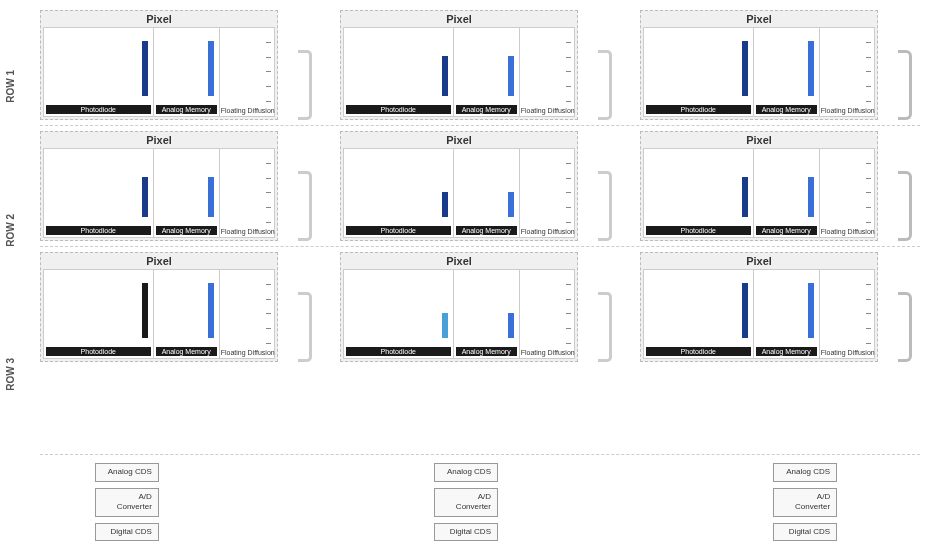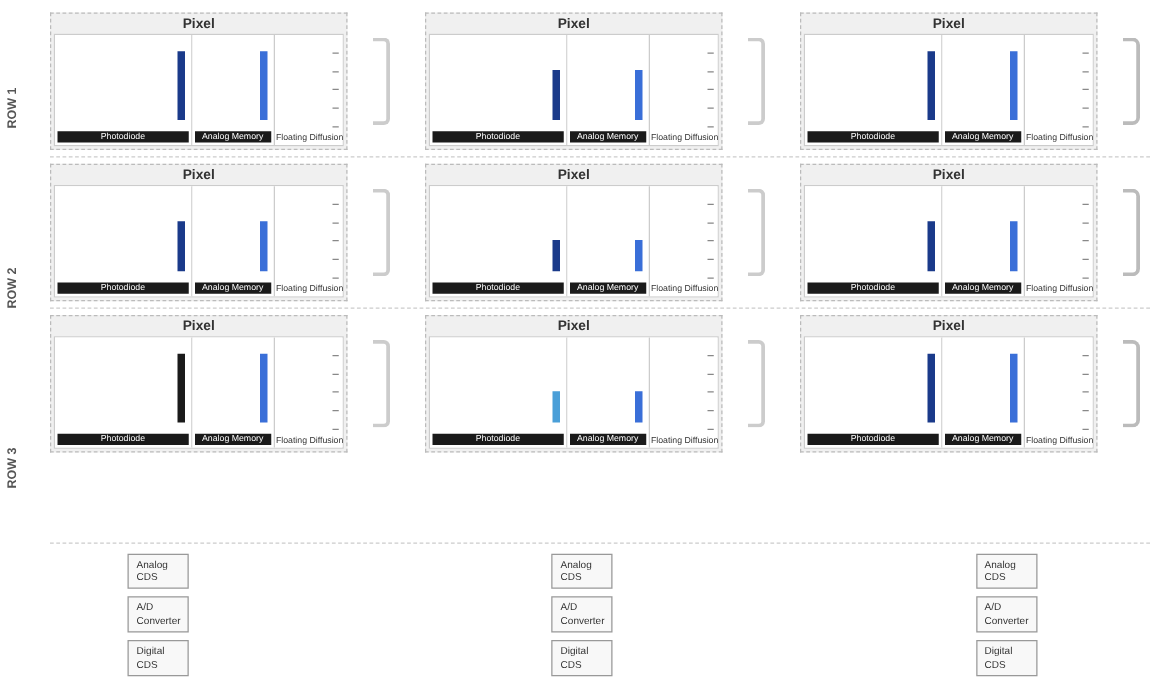--- a/index.html
+++ b/index.html
@@ -141,38 +141,38 @@
       display: flex;
       flex-direction: column;
       align-items: center;
       gap: 6px;
     }
 
     .component-box {
       border: 1.5px solid #999;
       background: #f8f8f8;
       padding: 3px 6px;
-      text-align: left;
+      text-align: right;
       font-size: 8px;
       color: #333;
-      width: 49px;
+      width: 64px;
       line-height: 1.3;
     }
 
     .rows-grid {
       display: flex;
       flex-direction: column;
       gap: 5px;
       flex: 1;
     }
 
     .three-col {
       display: flex;
       gap: 20px;
-      align-items: center;
+      align-items: flex-end;
     }
 
     .pixel-col {
       flex: 1;
       display: flex;
       flex-direction: column;
     }
 
     
     .ticks {

